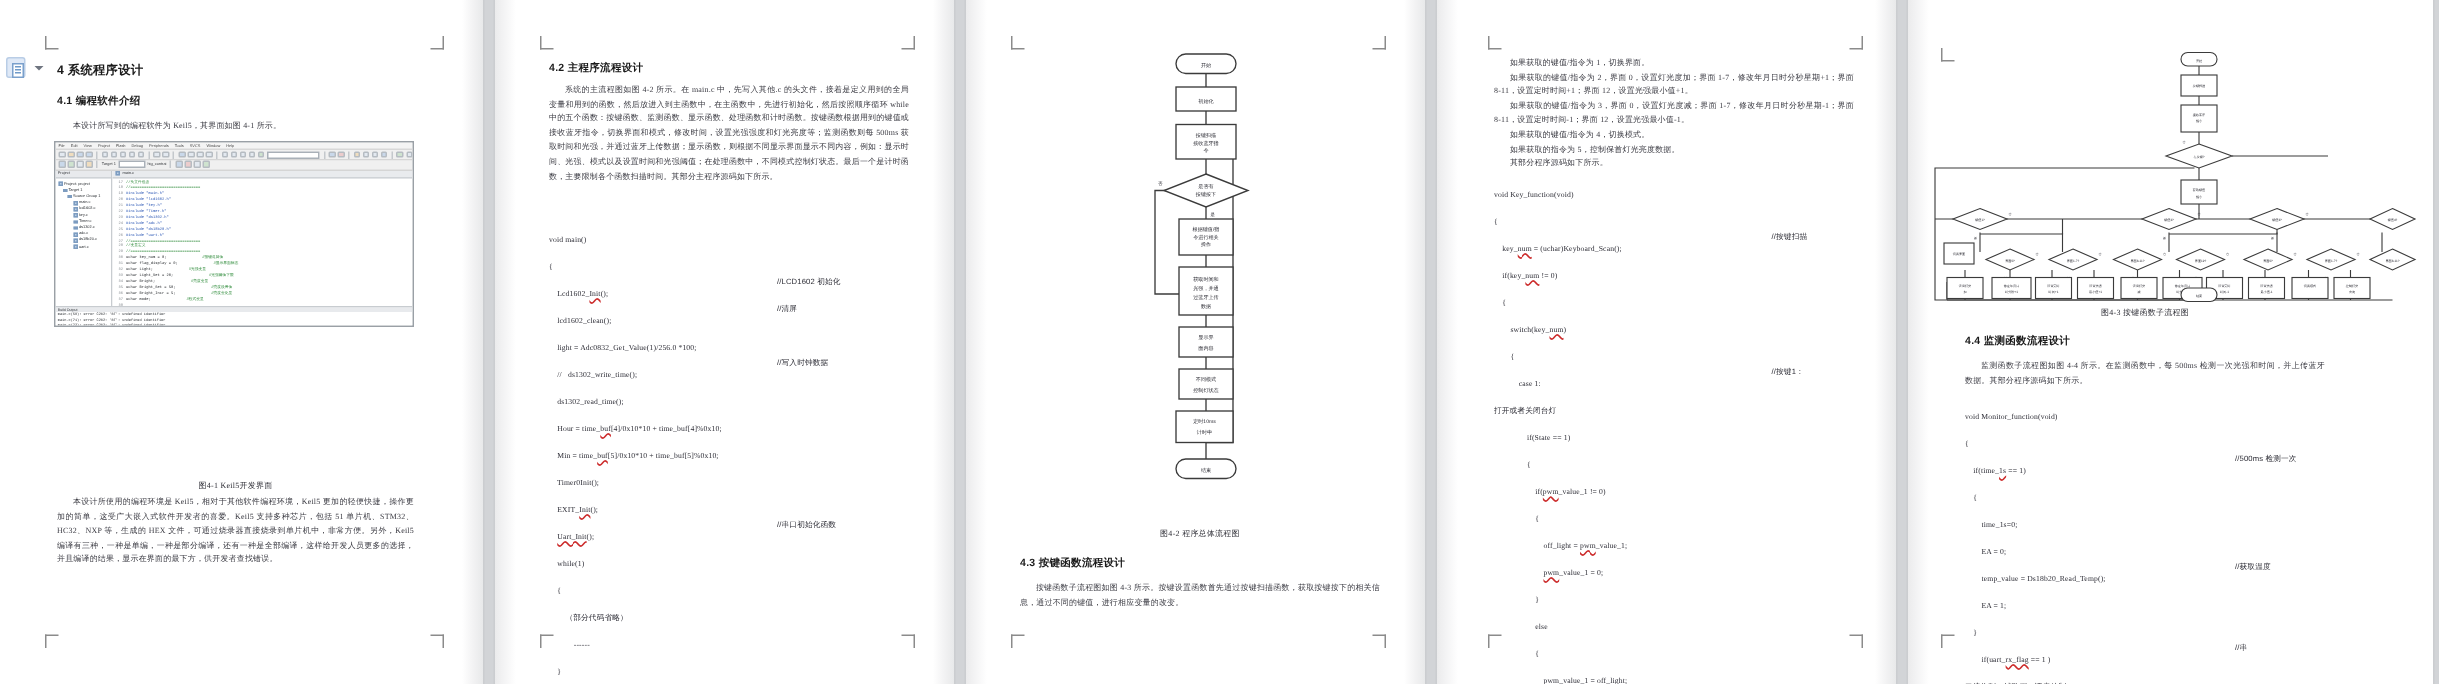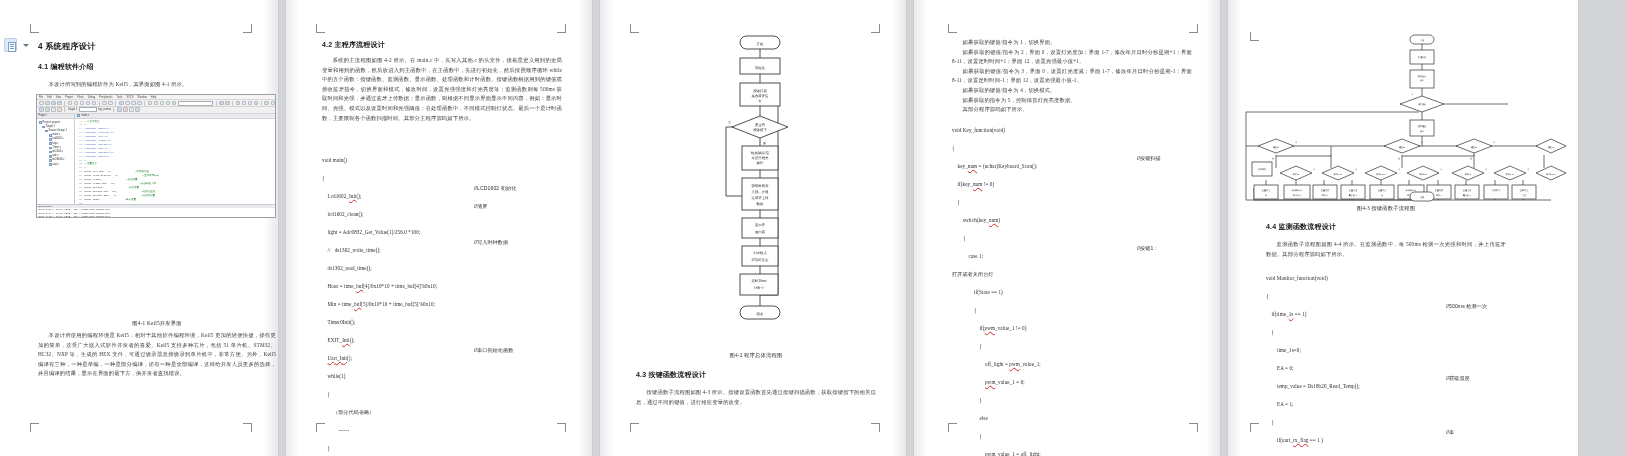--- a/index.html
+++ b/index.html
@@ -137,21 +137,21 @@
   .fc2 .shape { fill:#fff; stroke:#3b3b3b; stroke-width:.75; }
   .fc2 .conn { stroke:#3b3b3b; stroke-width:.75; fill:none; }
   .fc2 .lbl { font-size: 2.1px; }
   .fc2 .yn { font-size: 2px; }
 </style>
 </head>
 <body>
 
 <div class="viewport">
 
-  <div class="page" style="width:278px;">
+  <div class="page" style="width:322px;">
     <div class="page-edge-shade right"></div>
 
     <span class="outline-icon"></span>
     <span class="collapse-tri"></span>
 
     <div class="crop tl" style="left:30px; top:24px;"></div>
     <div class="crop tr" style="right:26px; top:24px;"></div>
     <div class="crop bl" style="left:30px; bottom:24px;"></div>
     <div class="crop br" style="right:26px; bottom:24px;"></div>
 

